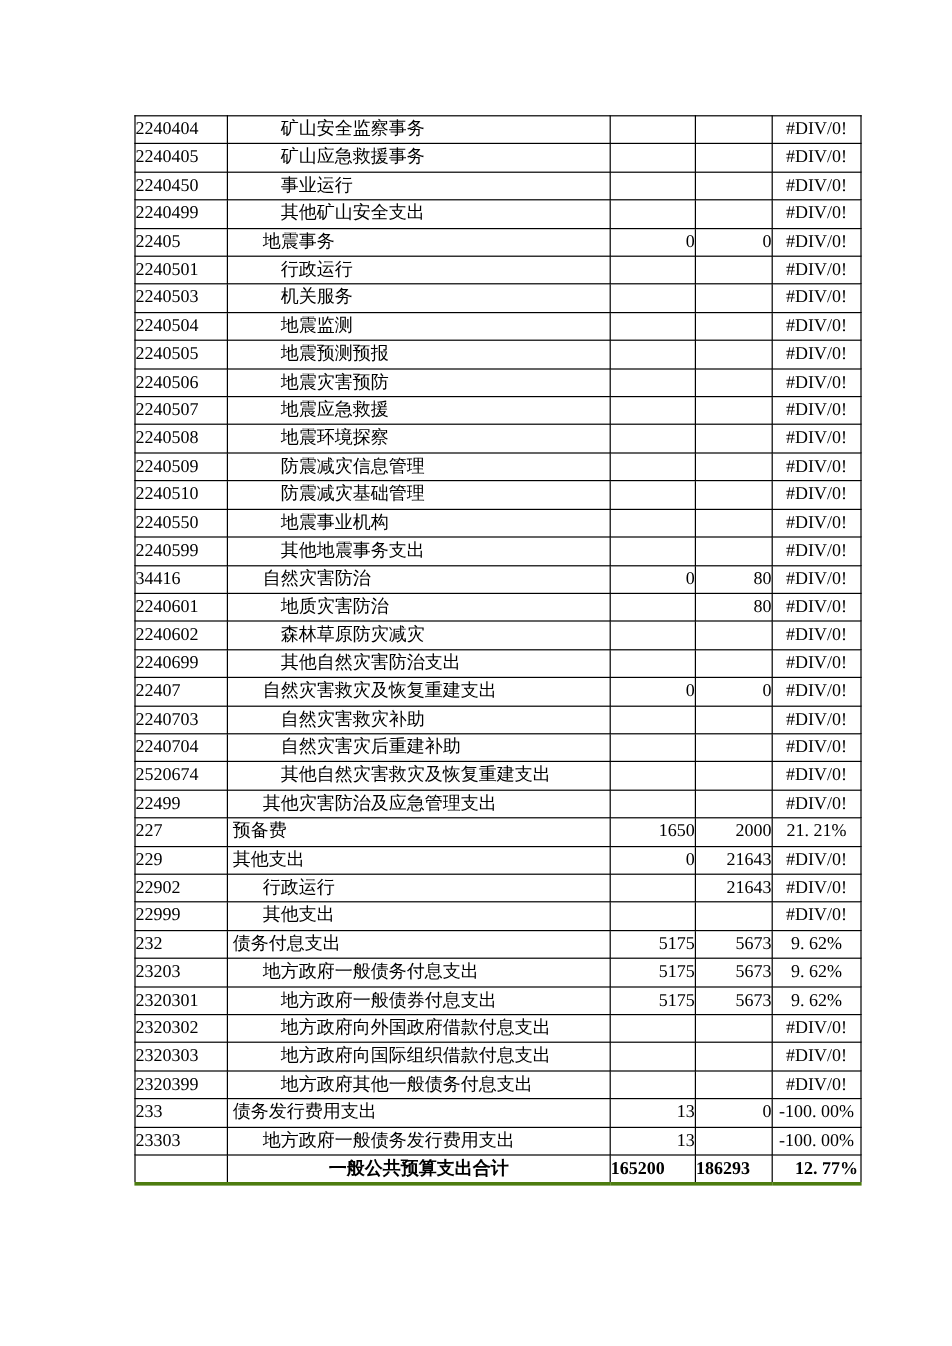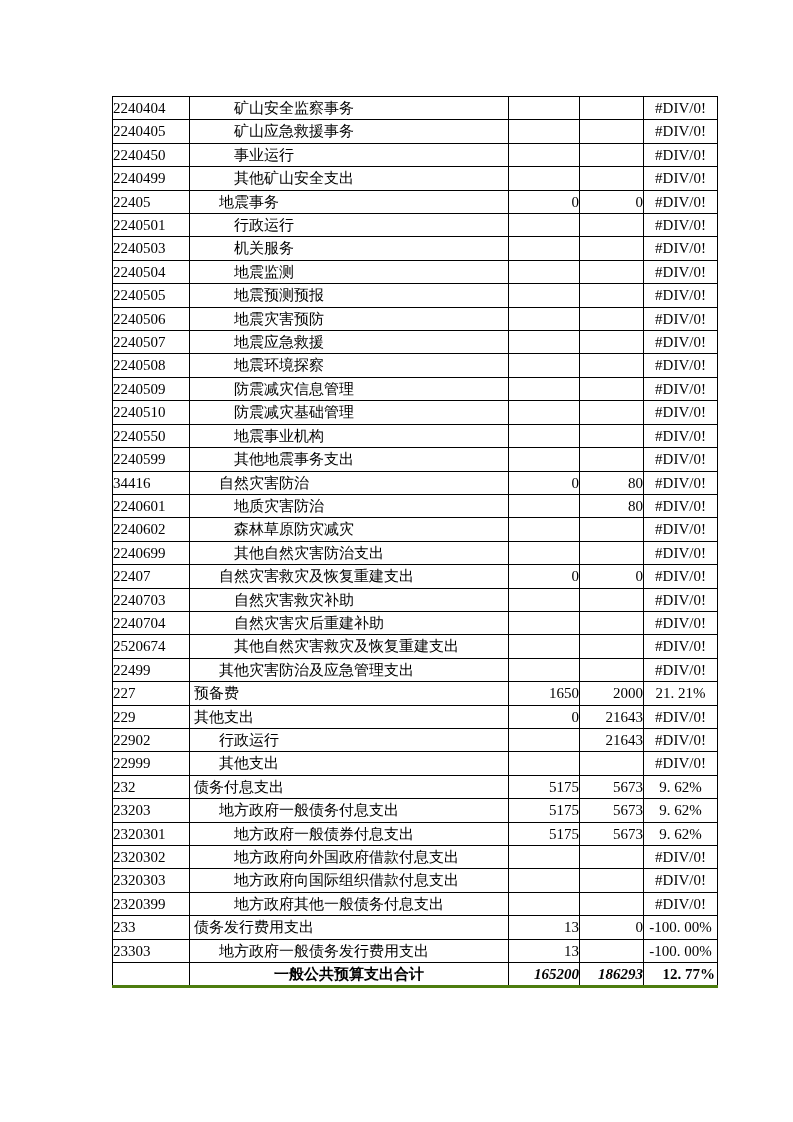--- a/index.html
+++ b/index.html
@@ -32,21 +32,21 @@
   }
   td.code { text-align: left; padding-left: 3px; }
   td.name { text-align: left; }
   td.name.lvl0 { padding-left: 4px; }
   td.name.lvl1 { padding-left: 29px; }
   td.name.lvl2 { padding-left: 44px; }
   td.v   { text-align: right; padding-right: 4px; }
   td.pct { text-align: center; padding-right: 2px; }
   tr.total td { font-weight: bold; border-bottom: 3px solid #4d7c0f; }
   tr.total td.name { text-align: center; padding-left: 0; }
-  tr.total td.v   { text-align: right; padding-right: 0; font-style: italic; }
+  tr.total td.v   { text-align: left; padding-right: 0; }
   tr.total td.pct { text-align: right; padding-right: 2px; }
 </style>
 </head>
 <body>
 
 <div class="page">
   <table class="grid">
     <colgroup>
       <col style="width:77px">
       <col style="width:319px">

